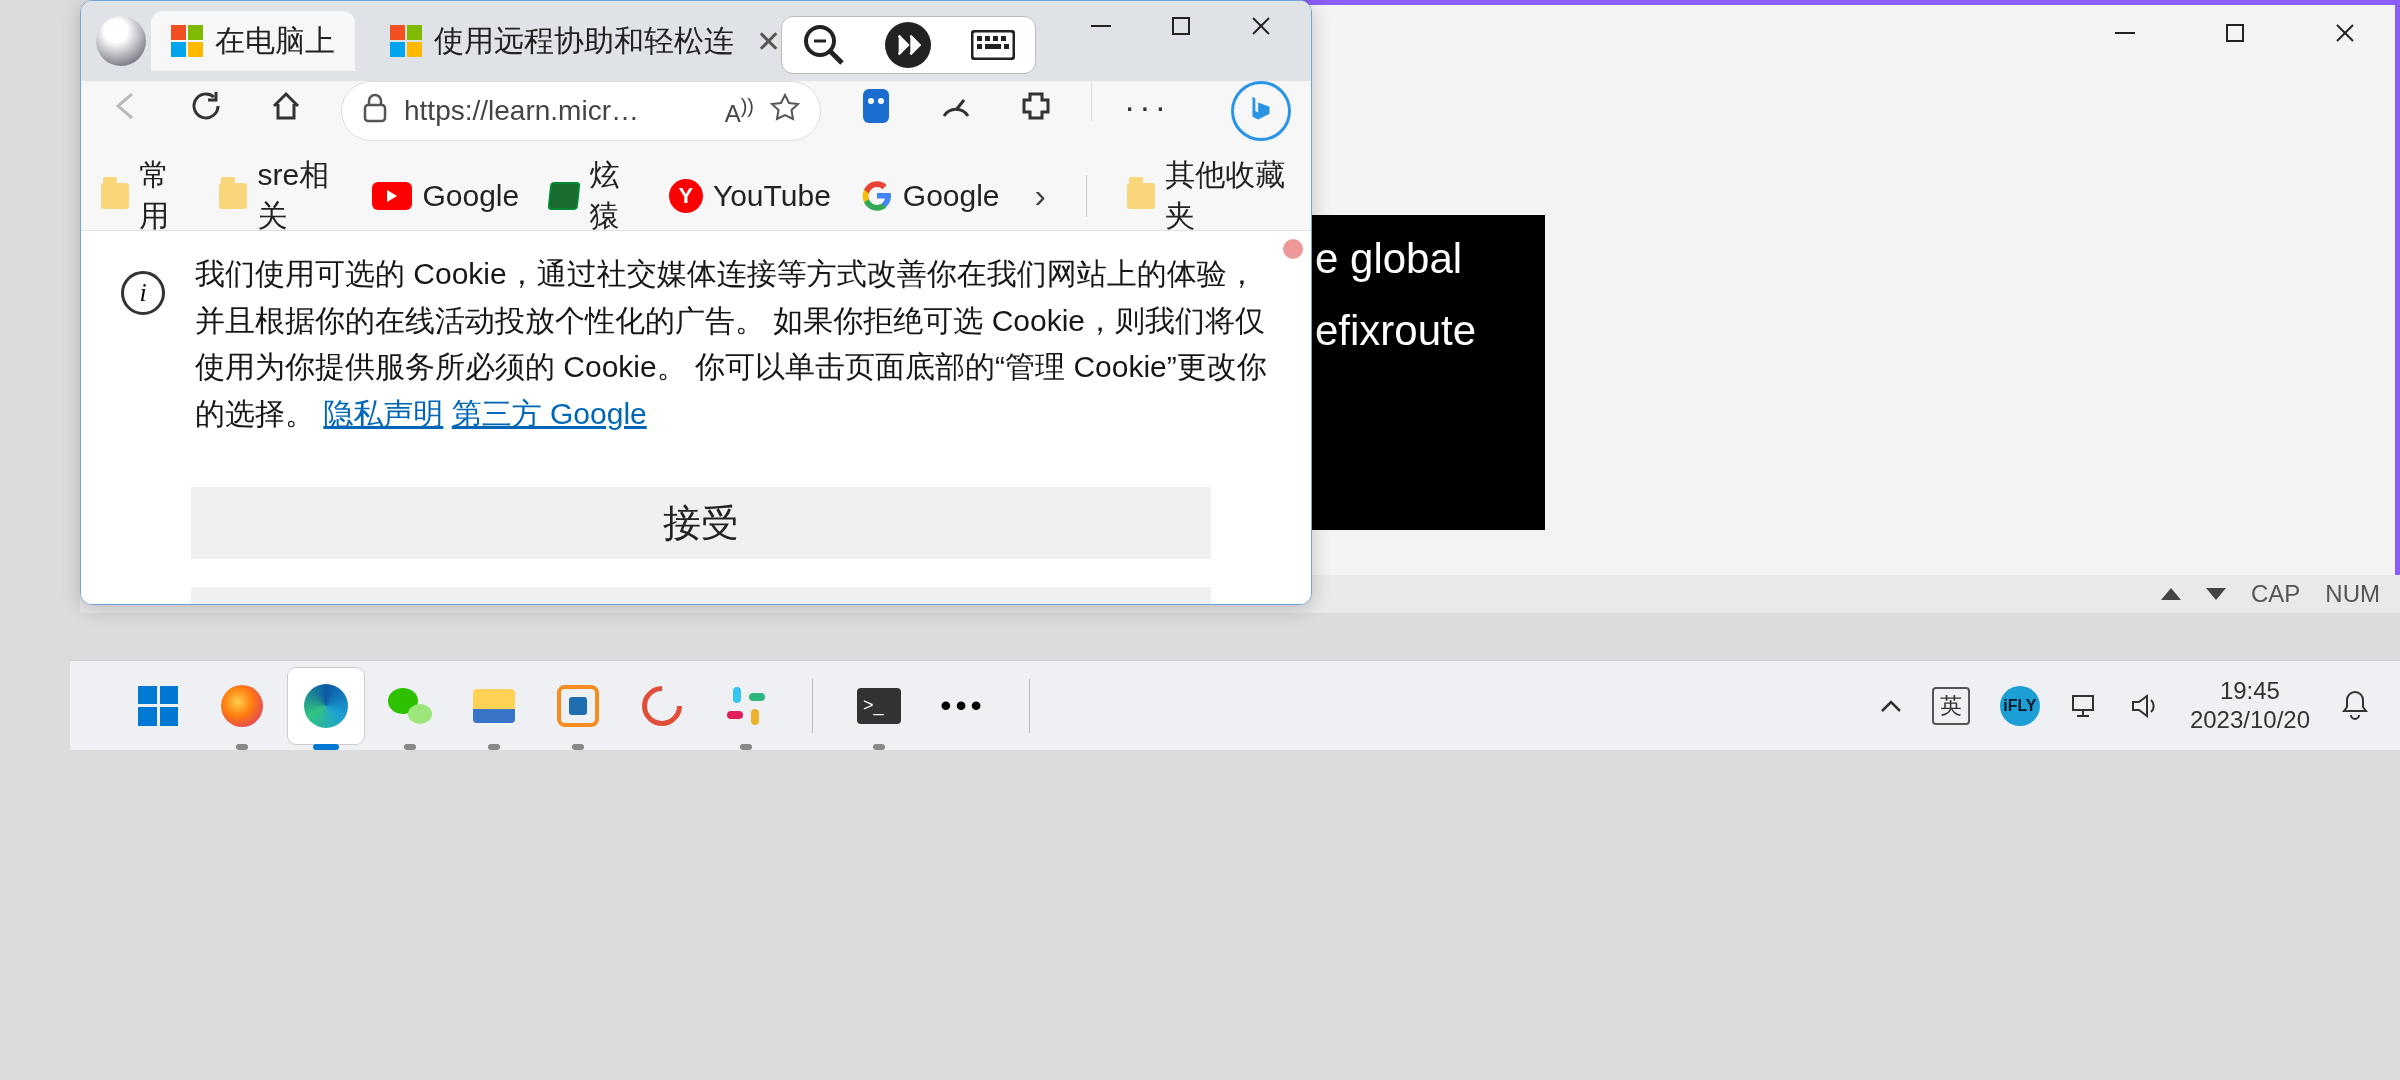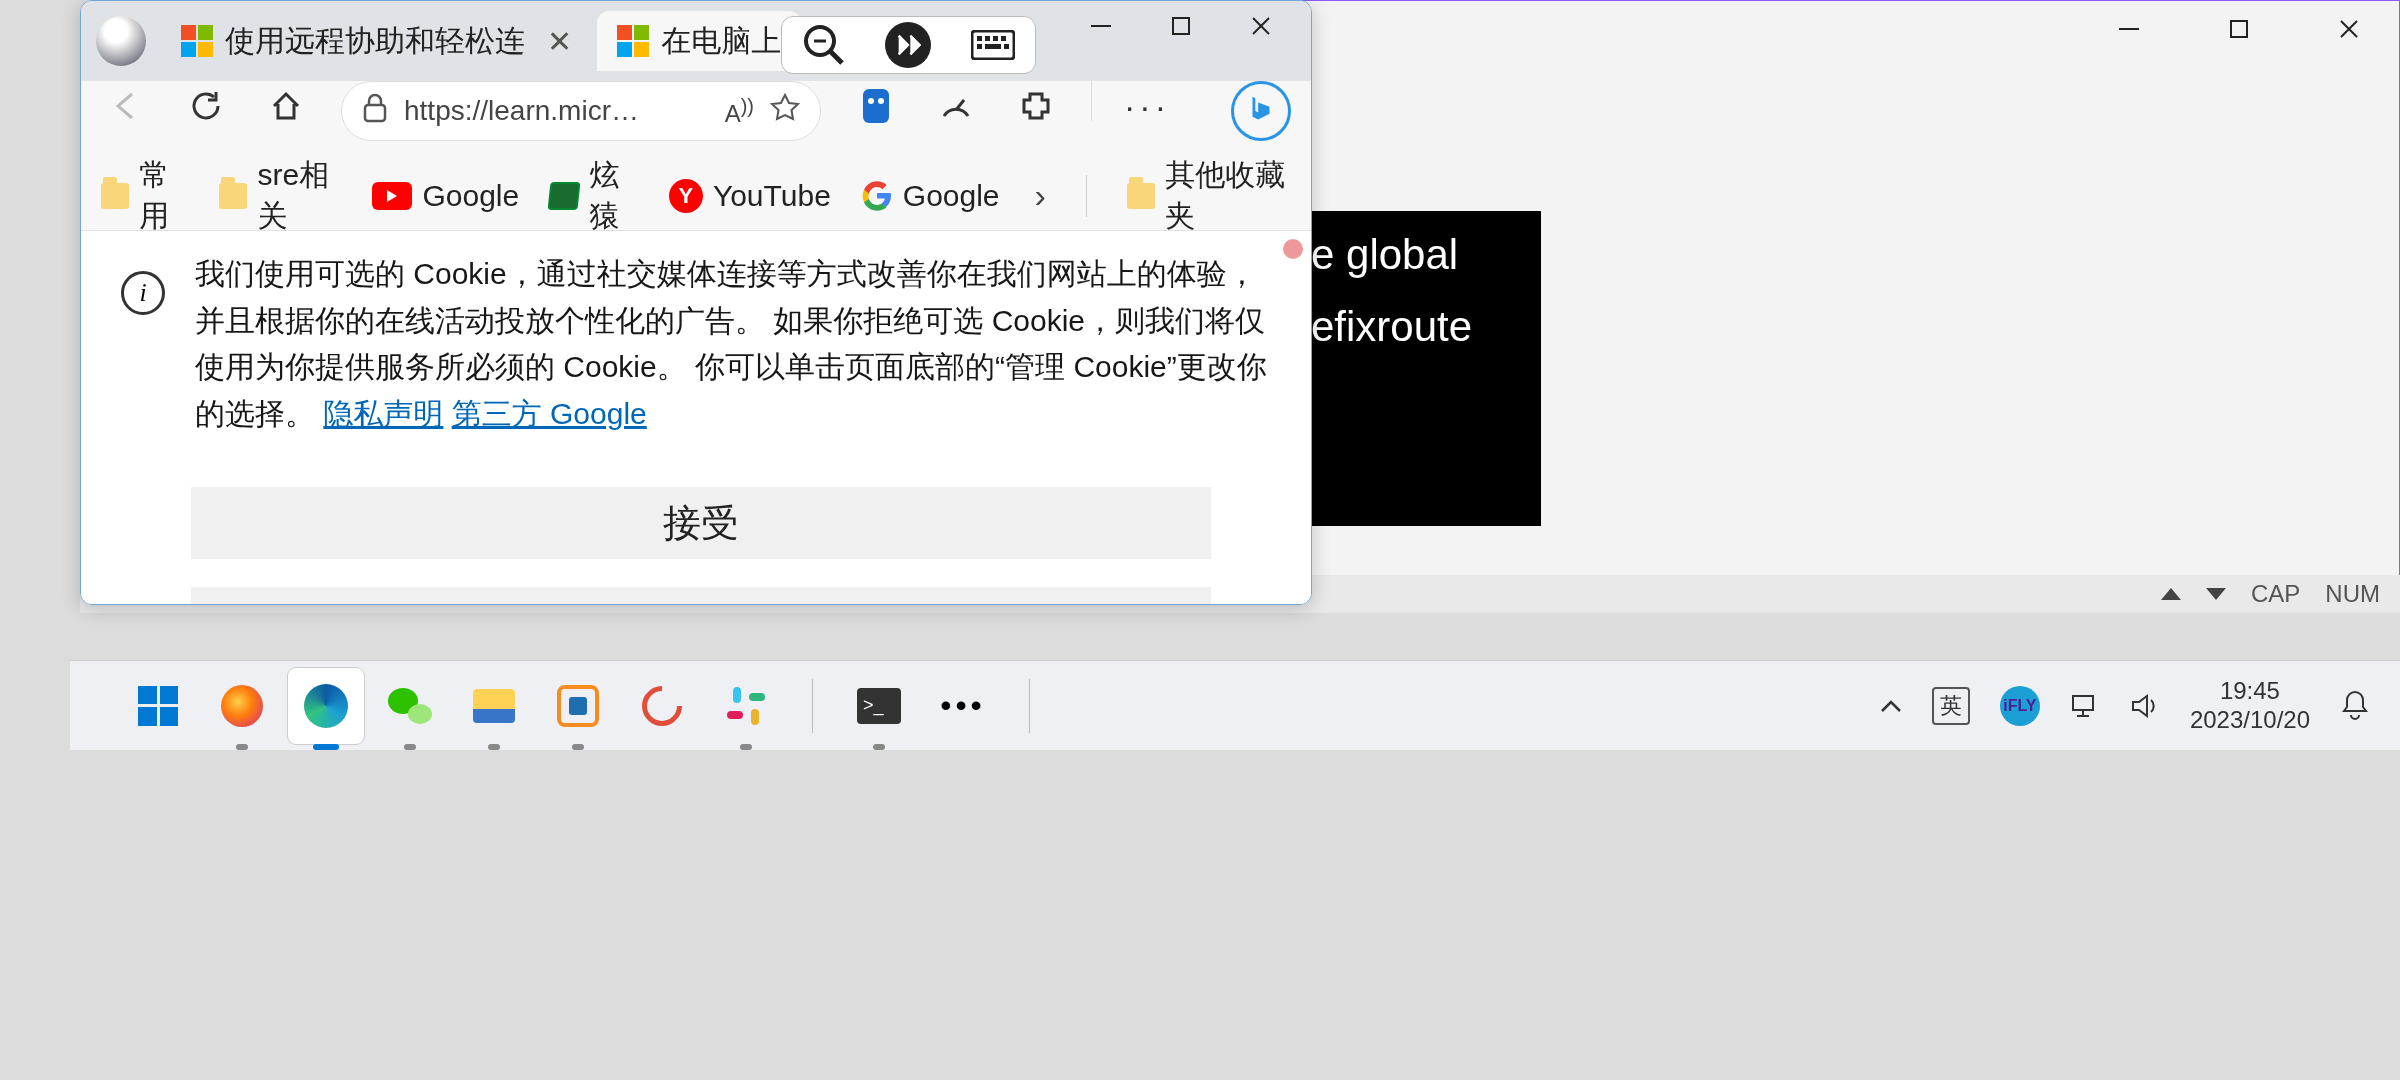--- a/index.html
+++ b/index.html
@@ -4,21 +4,21 @@
 <style>
 * { margin: 0; padding: 0; box-sizing: border-box; font-family: "Segoe UI", "Microsoft YaHei", sans-serif; }
 html, body { width: 2400px; height: 1080px; background: #dcdcdc; overflow: hidden; }
 
 
 .bg-window {
   position: absolute;
   left: 1300px; top: 0;
   width: 1100px; height: 610px;
   background: #f3f3f3;
-  border: 1px solid #8b5cf6;
+  border: 5px solid #8b5cf6;
 }
 .bg-titlebar {
   height: 55px; display: flex; justify-content: flex-end; align-items: center; gap: 70px; padding-right: 30px;
 }
 .bg-titlebar .wbtn { width: 40px; height: 40px; display: flex; align-items: center; justify-content: center; font-size: 22px; }
 .bg-terminal {
   position: absolute; left: 0; top: 210px; width: 240px; height: 315px; background: #000; color: #fff;
   font-family: "Consolas", monospace; font-size: 42px; padding: 20px 0 0 10px; overflow: hidden;
 }
 .bg-terminal .l2 { margin-top: 24px; }
@@ -134,21 +134,21 @@
 .slack-icon span:nth-child(2){background:#2eb67d;right:0;top:6px;width:16px;height:8px}
 .slack-icon span:nth-child(3){background:#ecb22e;right:6px;bottom:0}
 .slack-icon span:nth-child(4){background:#e01e5a;left:0;bottom:6px;width:16px;height:8px}
 .term-icon { width: 44px; height: 36px; background: #333; border-radius: 4px; color: #fff; display: flex; align-items: center; padding-left: 6px; font-size: 18px; }
 .dots-icon { font-size: 32px; letter-spacing: 4px; }
 .tb-sep { width: 1px; height: 54px; background: #bbb; margin: 0 20px; }
 
 .tray { margin-left: auto; display: flex; align-items: center; gap: 30px; padding-right: 30px; color: #333; font-size: 24px; }
 .tray .ico { display: flex; align-items: center; justify-content: center; }
 .ime-box { border: 2px solid #555; border-radius: 4px; padding: 2px 6px; font-size: 22px; }
-.ifly-box { width: 40px; height: 40px; border-radius: 50%; background: #1c9fd4; color: #4c1d95; display: flex; align-items: center; justify-content: center; font-size: 16px; font-weight: bold; }
+.ifly-box { width: 40px; height: 40px; border-radius: 50%; background: #1c9fd4; color: #0f172a; display: flex; align-items: center; justify-content: center; font-size: 16px; font-weight: bold; }
 .clock { text-align: center; line-height: 1.2; }
 .bell { font-size: 30px; }
 
 </style>
 </head>
 <body>
 
 <div class="bg-window">
   <div class="bg-titlebar">
     <div class="wbtn">
@@ -178,38 +178,38 @@
   <span class="tri up"></span>
   <span class="tri down"></span>
   <span>CAP</span>
   <span>NUM</span>
 </div>
 
 <div class="edge">
 
   <div class="titlebar">
     <div class="avatar"></div>
+    <div class="tab active">
+      <span class="favicon ms-favicon">
+          <span></span>
+          <span></span>
+          <span></span>
+          <span></span>
+        </span>
+      <span>在电脑上</span>
+    </div>
     <div class="tab">
       <span class="favicon ms-favicon">
           <span></span>
           <span></span>
           <span></span>
           <span></span>
         </span>
       <span>使用远程协助和轻松连</span>
       <span class="tab-close">✕</span>
-    </div>
-    <div class="tab active">
-      <span class="favicon ms-favicon">
-          <span></span>
-          <span></span>
-          <span></span>
-          <span></span>
-        </span>
-      <span>在电脑上</span>
     </div>
     <div class="winbtns">
       <div>
           <svg width="20" height="2">
             <rect width="20" height="2" fill="#222"></rect>
           </svg>
         </div>
       <div>
           <svg width="18" height="18">
             <rect x="1" y="1" width="16" height="16" fill="none" stroke="#222" stroke-width="2"></rect>

